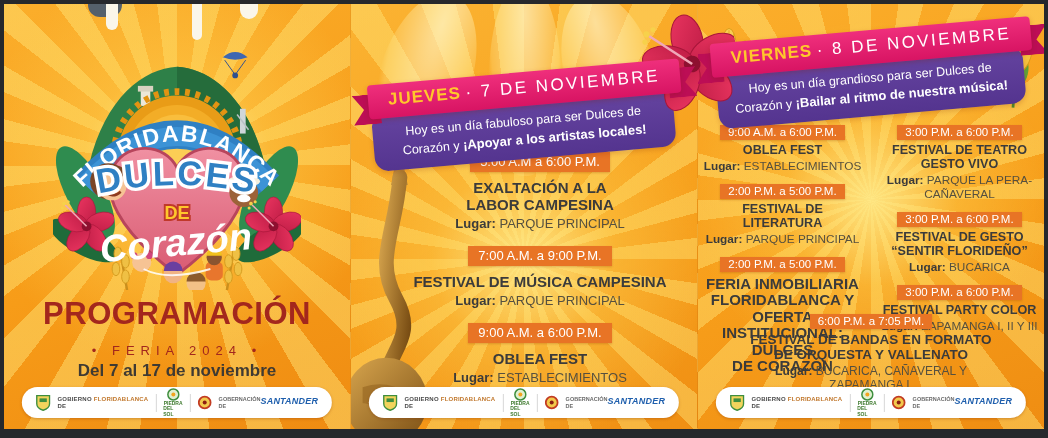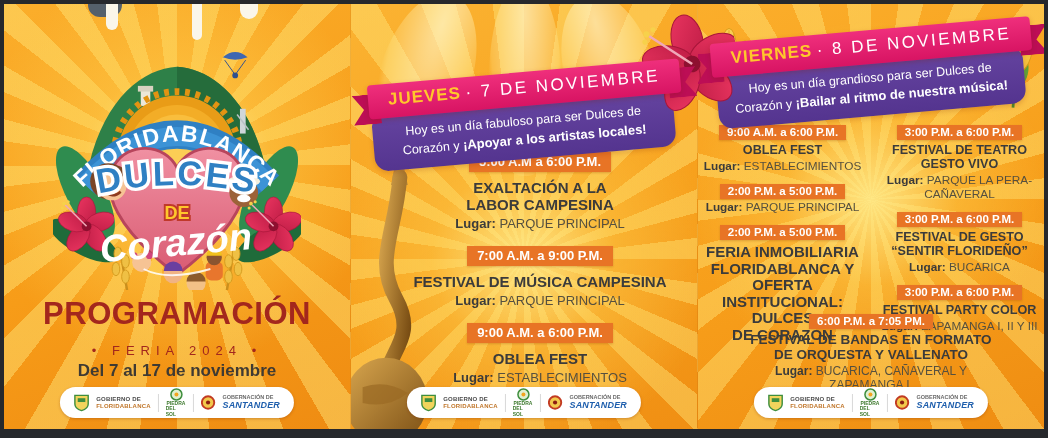--- a/index.html
+++ b/index.html
@@ -44,21 +44,21 @@
   .ribbon .day{color:#FFC72C;letter-spacing:1px;}
   .ribbon .date{color:#FFFFFF;font-weight:normal;letter-spacing:2.5px;}
   .tagline{position:absolute;left:50%;transform:translateX(-50%) rotate(-5deg);z-index:3;
     background:linear-gradient(180deg,#64439F,#54348F);color:#fff;text-align:center;
     border-radius:9px 9px 14px 14px;padding:8px 12px 10px;font-size:12.5px;line-height:1.4;
     box-shadow:0 2px 5px rgba(120,30,0,.2);}
   .tagline b{font-weight:bold;font-size:13px;}
 
   
   .ev{text-align:center;}
-  .time-badge{display:inline-block;background:#E87425;color:#fff;font-weight:bold;
+  .time-badge{display:inline-block;background:#E87425;color:#fff;font-weight:normal;
     font-size:13px;padding:2px 10px 3px;box-shadow:0 1px 2px rgba(130,50,0,.25);}
   .ev-title{font-weight:bold;color:#3B3B3B;font-size:15px;line-height:1.16;margin-top:7px;white-space:pre-line;}
   .ev-loc{font-size:13px;color:#56503F;margin-top:2px;line-height:1.2;}
   .ev-loc .lab{font-weight:bold;color:#3B3B3B;}
   .ev-loc .val{white-space:pre-line;}
   .events-mid{position:absolute;top:148px;left:calc(50% + 16px);transform:translateX(-50%);
     width:290px;display:flex;flex-direction:column;align-items:center;gap:15px;z-index:2;}
   .cols{position:absolute;top:118px;left:4px;right:4px;display:flex;justify-content:center;gap:16px;z-index:2;}
   .col{width:176px;display:flex;flex-direction:column;align-items:center;gap:8px;}
   .p3 .time-badge{font-size:11.5px;padding:1px 8px 2px;}
@@ -73,21 +73,21 @@
   .p1-inner{position:absolute;inset:0;display:flex;flex-direction:column;align-items:center;z-index:2;}
   .logo-svg{margin-top:38px;}
   .heading{margin-top:6px;font-size:31px;font-weight:bold;letter-spacing:.5px;color:#A3271D;}
   .subheading{margin-top:11px;font-size:13px;font-weight:normal;letter-spacing:6px;color:#A3271D;}
   .date-range{margin-top:3px;font-size:17px;font-weight:bold;color:#3F3A33;}
 
   
   .gov-pill{position:absolute;left:50%;transform:translateX(-50%);bottom:11px;z-index:5;
     background:#fff;border-radius:16px;height:31px;display:flex;align-items:center;
     padding:0 14px;gap:7px;box-shadow:0 1px 3px rgba(120,40,0,.3);}
-  .gp-txt{display:flex;flex-direction:column;line-height:1.15;}
+  .gp-txt{display:flex;flex-direction:row;line-height:1.15;}
   .gp-l1{font-size:6px;font-weight:bold;color:#4A4A4A;letter-spacing:.2px;}
   .gp-l2{font-size:6px;font-weight:bold;color:#C0762A;letter-spacing:.2px;}
   .gp-sep{width:1px;height:18px;background:#D8D8D8;}
   .seal-txt{display:flex;flex-direction:column;align-items:center;line-height:1.1;}
   .seal-l{font-size:5px;font-weight:bold;color:#3E7A2E;}
   .sant-l1{font-size:5.5px;color:#6b6b6b;font-weight:bold;}
   .sant-l2{font-size:9px;color:#1F5FAD;font-weight:bold;font-style:italic;letter-spacing:.2px;}
 </style>
 </head>
 <body>
@@ -348,20 +348,21 @@
 
       <div class="cols">
         <div class="col">
           <div class="ev">
             <span class="time-badge">9:00 A.M. a 6:00 P.M.</span>
             <div class="ev-title">OBLEA FEST</div>
             <div class="ev-loc"><span class="lab">Lugar:</span> <span class="val">ESTABLECIMIENTOS</span></div>
           </div>
           <div class="ev">
             <span class="time-badge">2:00 P.M. a 5:00 P.M.</span>
+            <div class="ev-title">FESTIVAL DE LITERATURA</div>
             <div class="ev-loc"><span class="lab">Lugar:</span> <span class="val">PARQUE PRINCIPAL</span></div>
           </div>
           <div class="ev dense">
             <span class="time-badge">2:00 P.M. a 5:00 P.M.</span>
             <div class="ev-title">FERIA INMOBILIARIA
 FLORIDABLANCA Y OFERTA
 INSTITUCIONAL: DULCES
 DE CORAZÓN</div>
           </div>
         </div>

